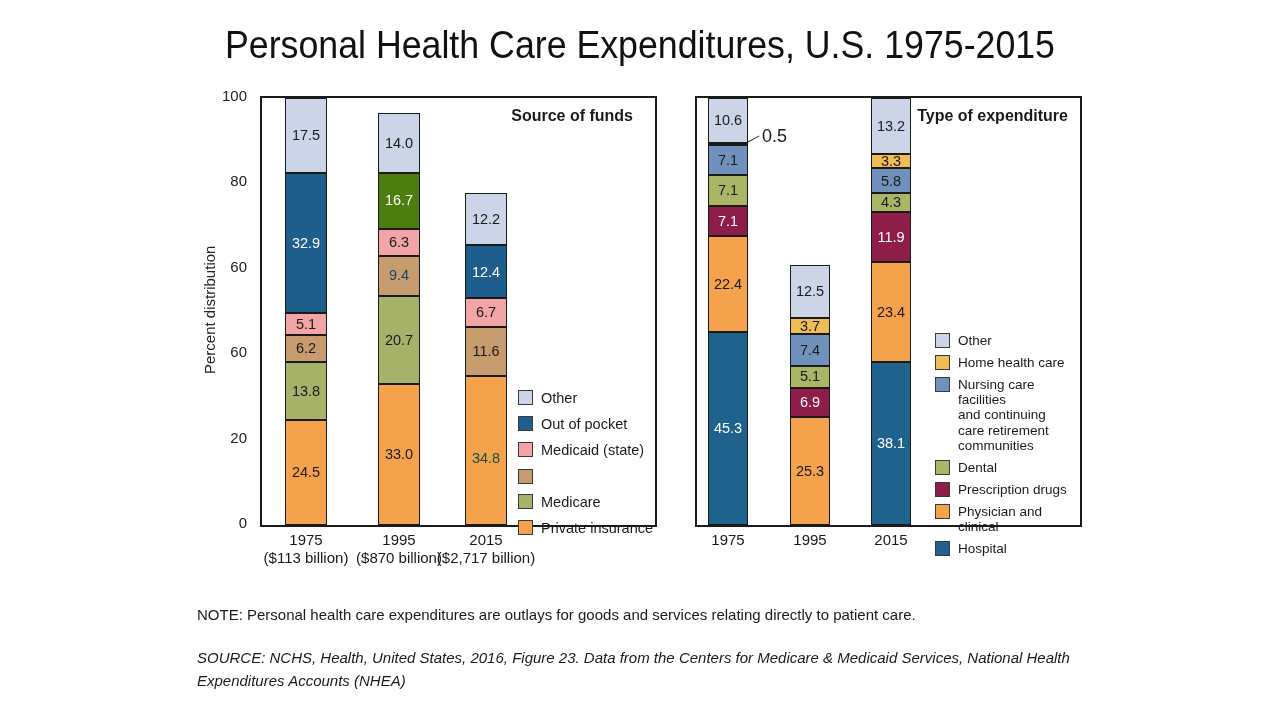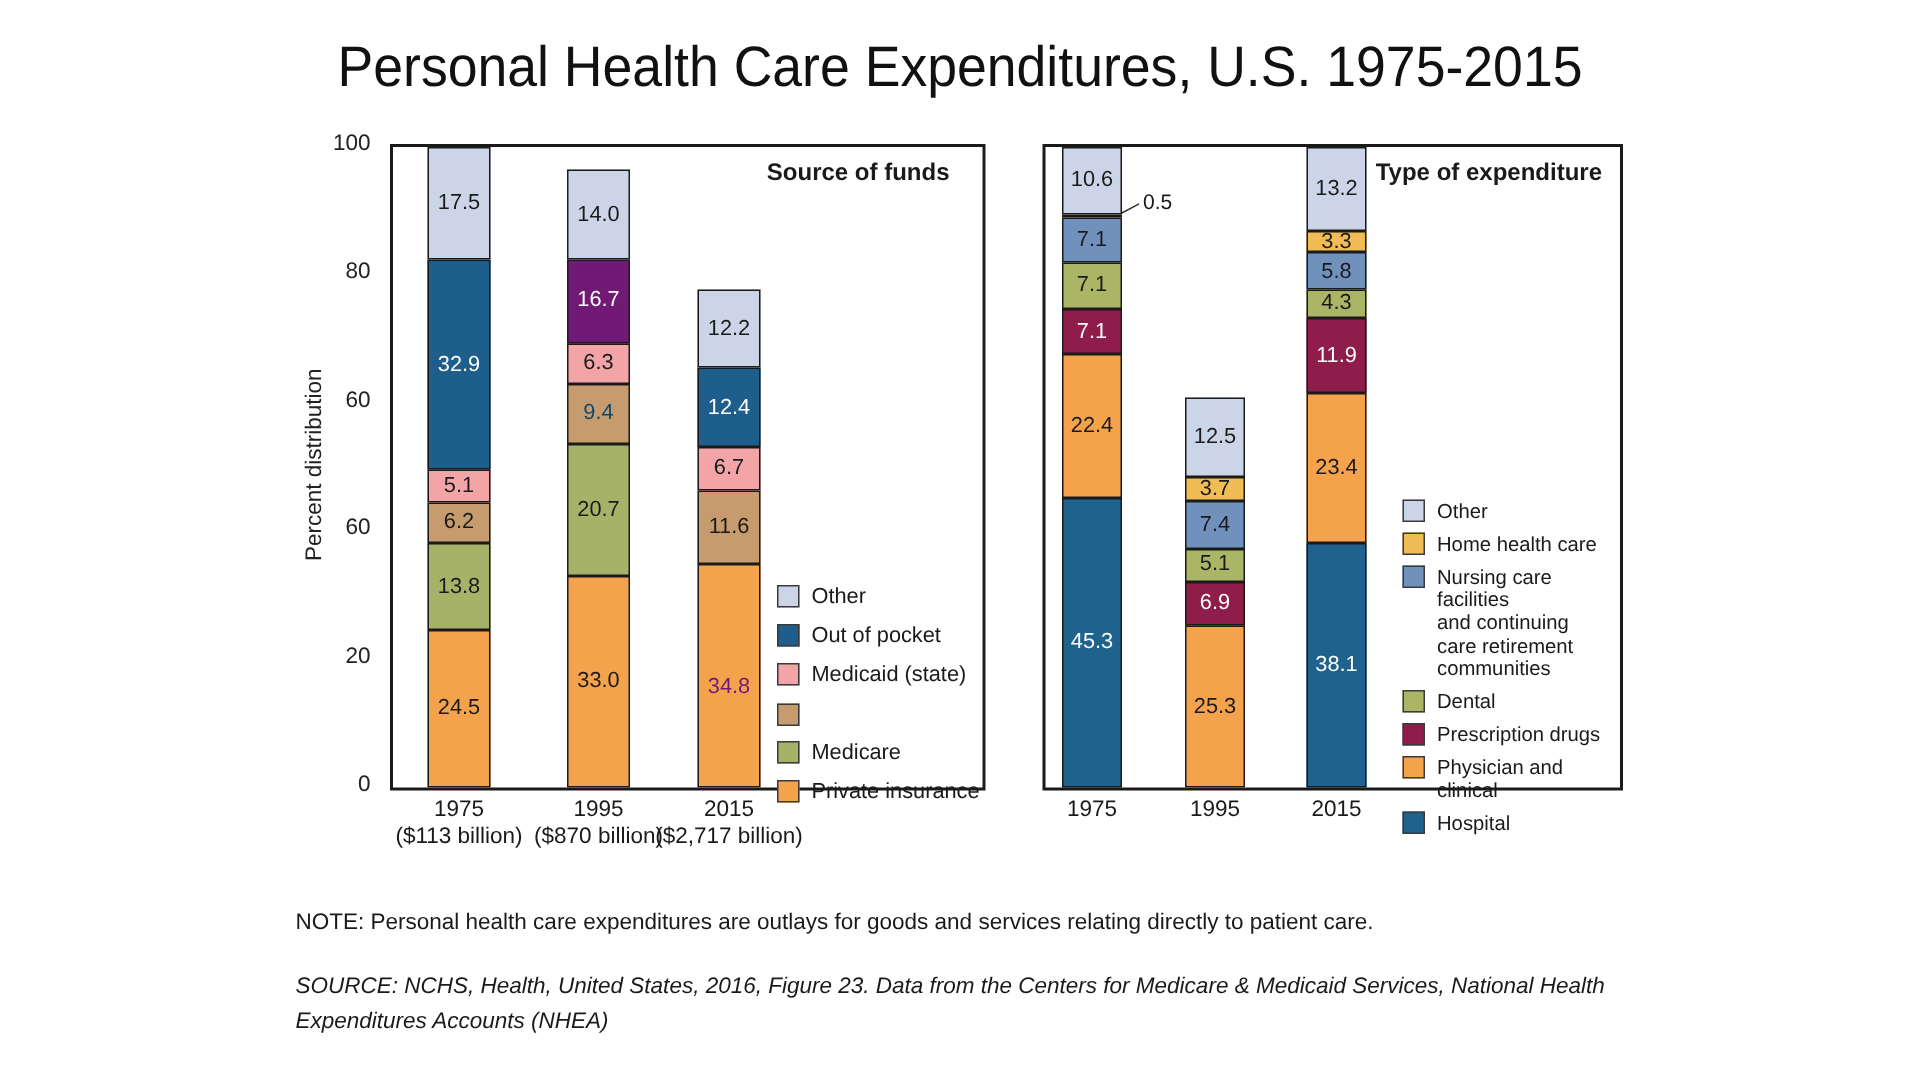--- a/index.html
+++ b/index.html
@@ -39,21 +39,21 @@
   #chart2 .legend { left:238px; top:235px; gap:7px;  font-size:13.5px; }
   .legend-row { display:flex; align-items:flex-start; gap:8px; }
   .swatch { width:13px; height:13px; border:1.5px solid #3a3a3a; flex:0 0 auto; margin-top:0px; }
   .legend-label { line-height:1.12; white-space:pre-line; }
 
   .xlabels .cat { position:absolute; transform:translateX(-50%); font-size:15px; top:443px; white-space:nowrap; }
   .xlabels .sub { top:461px; }
 
   .callout-line  { position:absolute; left:50px; top:44px; width:14px; height:0;
                    border-top:1.5px solid #333; transform:rotate(-28deg); transform-origin:left center; }
-  .callout-label { position:absolute; left:65px; top:28px; font-size:14px; }
+  .callout-label { position:absolute; left:65px; top:28px; font-size:18px; }
 
   .note   { position:absolute; left:197px; top:606px; width:970px; font-size:15px; color:#1a1a1a; }
   .source { position:absolute; left:197px; top:646px; width:905px; font-size:15px; font-style:italic;
             line-height:1.55; color:#1a1a1a; }
 </style>
 </head>
 <body>
 
 <div class="slide">
 
@@ -122,30 +122,30 @@
           </div>
           <div class="seg" style="height: 88.4px; background: rgb(167, 178, 105);">
             <div class="seg-label" style="color: rgb(26, 26, 26);">20.7</div>
           </div>
           <div class="seg" style="height: 40.1px; background: rgb(198, 156, 110);">
             <div class="seg-label" style="color: #0c4a6e;">9.4</div>
           </div>
           <div class="seg" style="height: 26.9px; background: rgb(243, 164, 167);">
             <div class="seg-label" style="color: rgb(26, 26, 26);">6.3</div>
           </div>
-          <div class="seg" style="height: 56px; background: #701a75;">
+          <div class="seg" style="height: 56px; background: #4d7c0f;">
             <div class="seg-label" style="color: rgb(255, 255, 255);">16.7</div>
           </div>
           <div class="seg" style="height: 59.8px; background: rgb(204, 212, 232);">
             <div class="seg-label" style="color: rgb(26, 26, 26);">14.0</div>
           </div>
         </div>
         <div class="bar" style="left: 203px; width: 42px;">
           <div class="seg" style="height: 148.6px; background: rgb(245, 162, 77);">
-            <div class="seg-label" style="color: #701a75; margin-top: 16px;">34.8</div>
+            <div class="seg-label" style="color: #14532d; margin-top: 16px;">34.8</div>
           </div>
           <div class="seg" style="height: 49.5px; background: rgb(198, 156, 110);">
             <div class="seg-label" style="color: rgb(26, 26, 26);">11.6</div>
           </div>
           <div class="seg" style="height: 28.6px; background: rgb(243, 164, 167); padding-left: 11px;">
             <div class="seg-label" style="color: rgb(26, 26, 26);">6.7</div>
           </div>
           <div class="seg" style="height: 52.9px; background: rgb(30, 94, 140);">
             <div class="seg-label" style="color: rgb(255, 255, 255);">12.4</div>
           </div>

